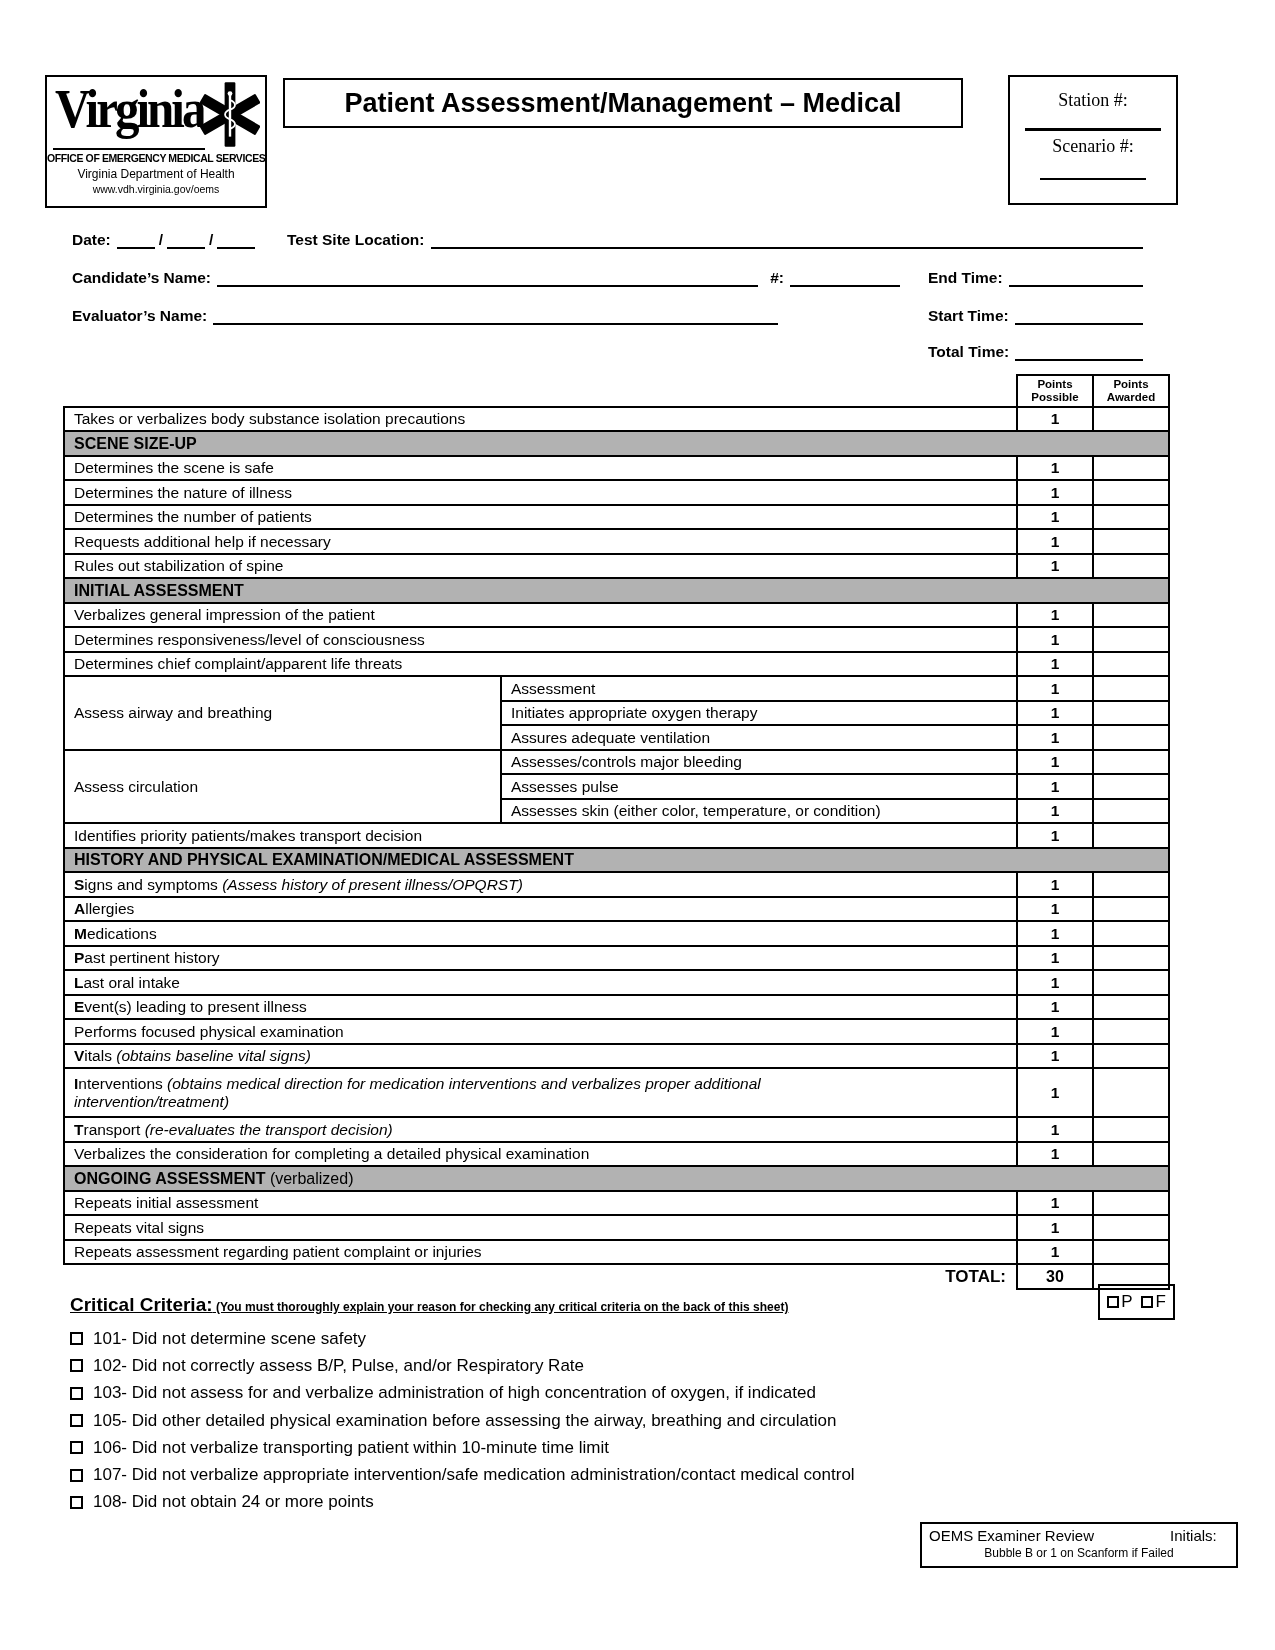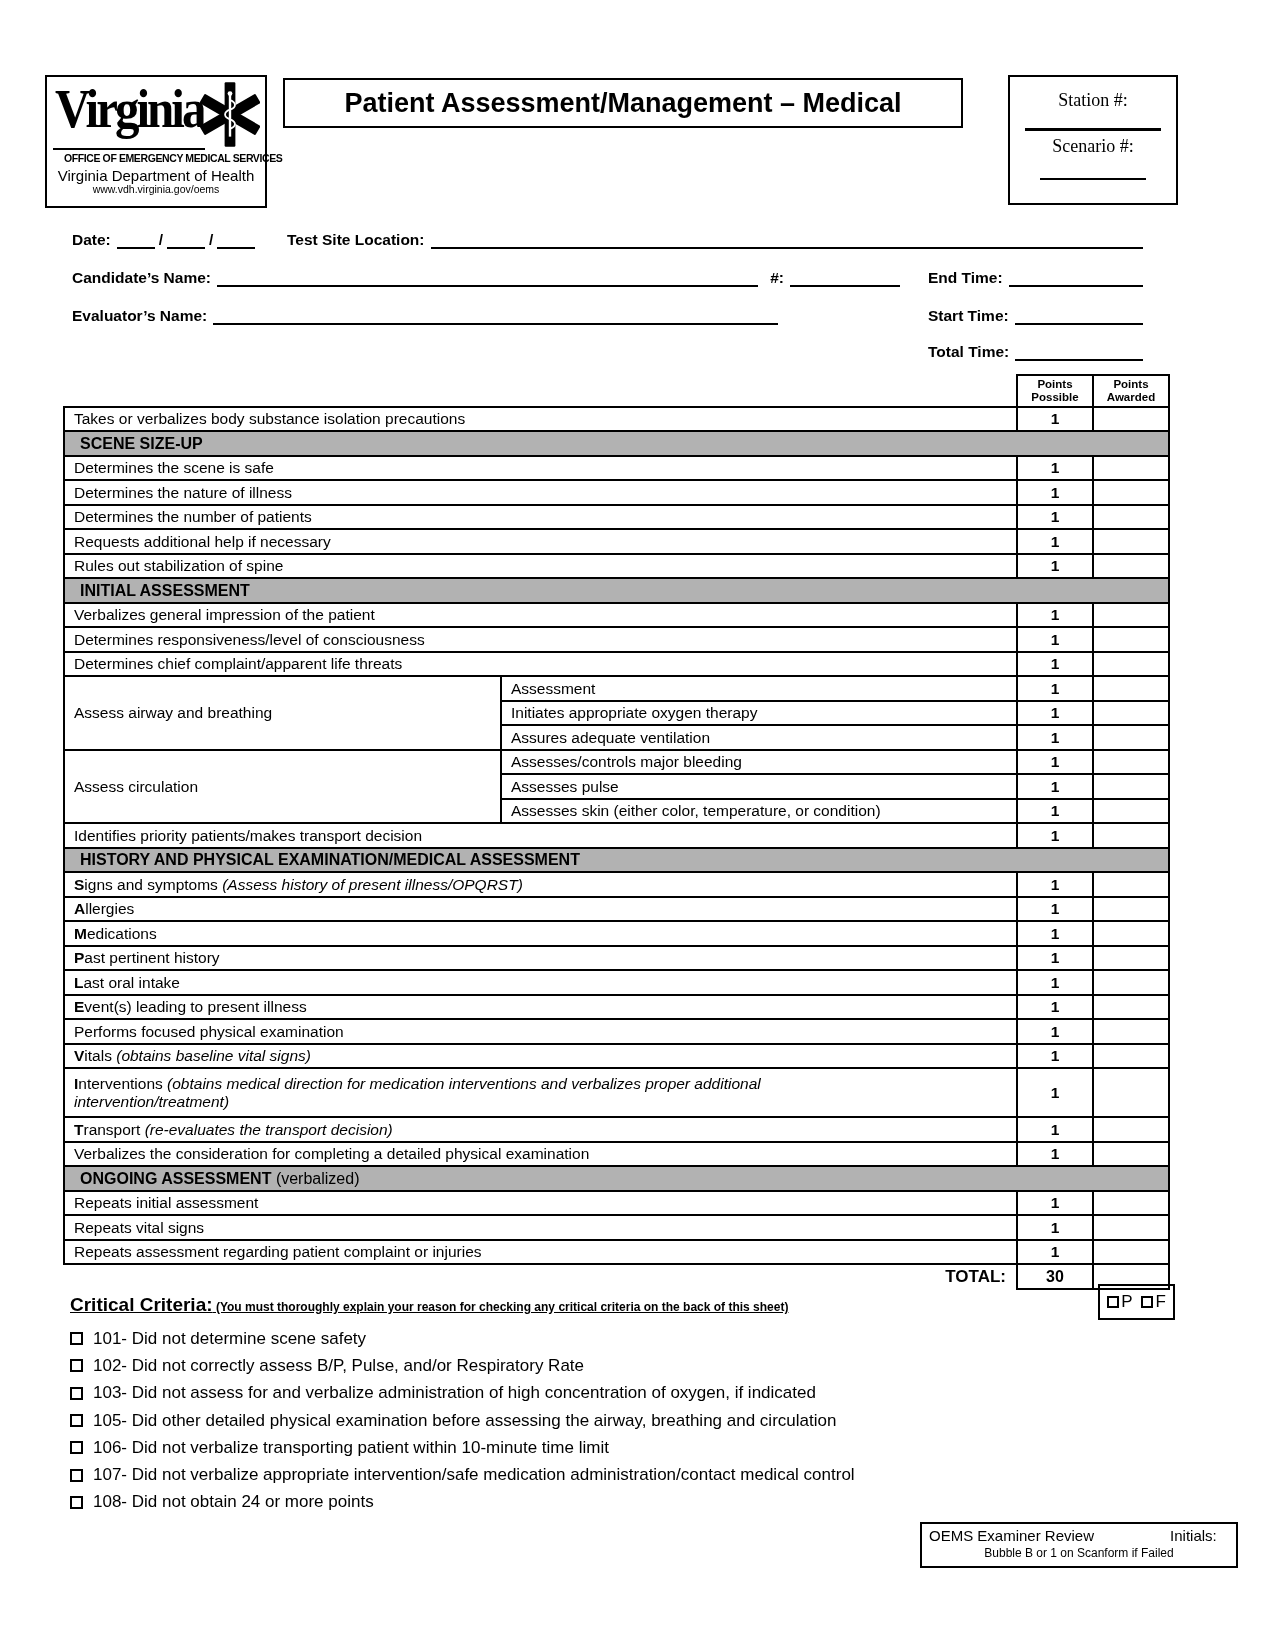--- a/index.html
+++ b/index.html
@@ -8,23 +8,23 @@
     position:relative; width:1275px; height:1650px; background:#fff;
     font-family:"Liberation Sans", sans-serif; color:#000; overflow:hidden;
   }
 
   
   .logo-box { position:absolute; left:45px; top:75px; width:222px; height:133px; border:2px solid #000; }
   .brand { position:absolute; left:8px; top:0px; font-family:"Liberation Serif", serif;
            font-weight:bold; font-size:49px; letter-spacing:-3px; transform:scaleY(1.1); transform-origin:top left; }
   .star { position:absolute; right:5px; top:4px; }
   .brand-rule { position:absolute; left:6px; top:71px; width:152px; border-top:2px solid #000; }
-  .office-line { position:absolute; left:17px; top:75px; width:212px; font-size:10.5px; font-weight:bold;
+  .office-line { position:absolute; left:0; top:75px; width:212px; font-size:10.5px; font-weight:bold;
                  letter-spacing:-0.4px; white-space:nowrap; }
-  .dept-line { position:absolute; left:0; top:90px; width:100%; text-align:center; font-size:15px; }
+  .dept-line { position:absolute; left:0; top:90px; width:100%; text-align:center; font-size:12px; }
   .url-line  { position:absolute; left:0; top:106px; width:100%; text-align:center; font-size:10.5px; }
 
   .title-box { position:absolute; left:283px; top:78px; width:680px; height:50px; border:2px solid #000;
                display:flex; align-items:center; justify-content:center; font-size:27px; font-weight:bold; }
 
   .station-box { position:absolute; left:1008px; top:75px; width:170px; height:130px; border:2px solid #000;
                  font-family:"Liberation Serif", serif; font-size:18px; text-align:center; }
   .station-label { margin-top:13px; }
   .station-rule { margin:17px auto 0; width:82%; border-top:3px solid #000; }
   .scenario-label { margin-top:5px; }
@@ -37,21 +37,21 @@
   .blank.grow { flex:1 1 auto; }
   .slash { font-weight:bold; font-size:15.5px; padding:0 4px; }
   .sp { display:inline-block; }
 
   
   .score-table-wrap { position:absolute; left:63px; top:374px; width:1105px; }
   table.score { border-collapse:collapse; table-layout:fixed; width:1105px; font-size:15.5px; }
   table.score td { border:2px solid #000; height:24.5px; line-height:1.12; vertical-align:middle; }
   td.lbl, td.sub, td.glbl { padding-left:9px; padding-right:4px; }
   td.pts, td.awd { text-align:center; padding:0; font-weight:bold; }
-  td.sec { background:#b2b2b2; font-weight:bold; font-size:16px; padding-left:15px; }
+  td.sec { background:#b2b2b2; font-weight:bold; font-size:16px; padding-left:9px; }
   td.sec .sfx { font-weight:normal; }
   tr.hdr td { border:none; }
   td.pts-hdr { border:2px solid #000 !important; font-size:11.5px; font-weight:bold; text-align:center;
                line-height:1.3; height:33px; padding:2px 6px; }
   tr.total td { border:none; }
   td.total-label { text-align:right; font-weight:bold; font-size:17px; padding-right:10px; }
   tr.total td.pts, tr.total td.awd { border:2px solid #000; font-size:16px; }
   tr.tall td { height:49px; }
   .lead { font-weight:bold; }
   .it { font-style:italic; }

